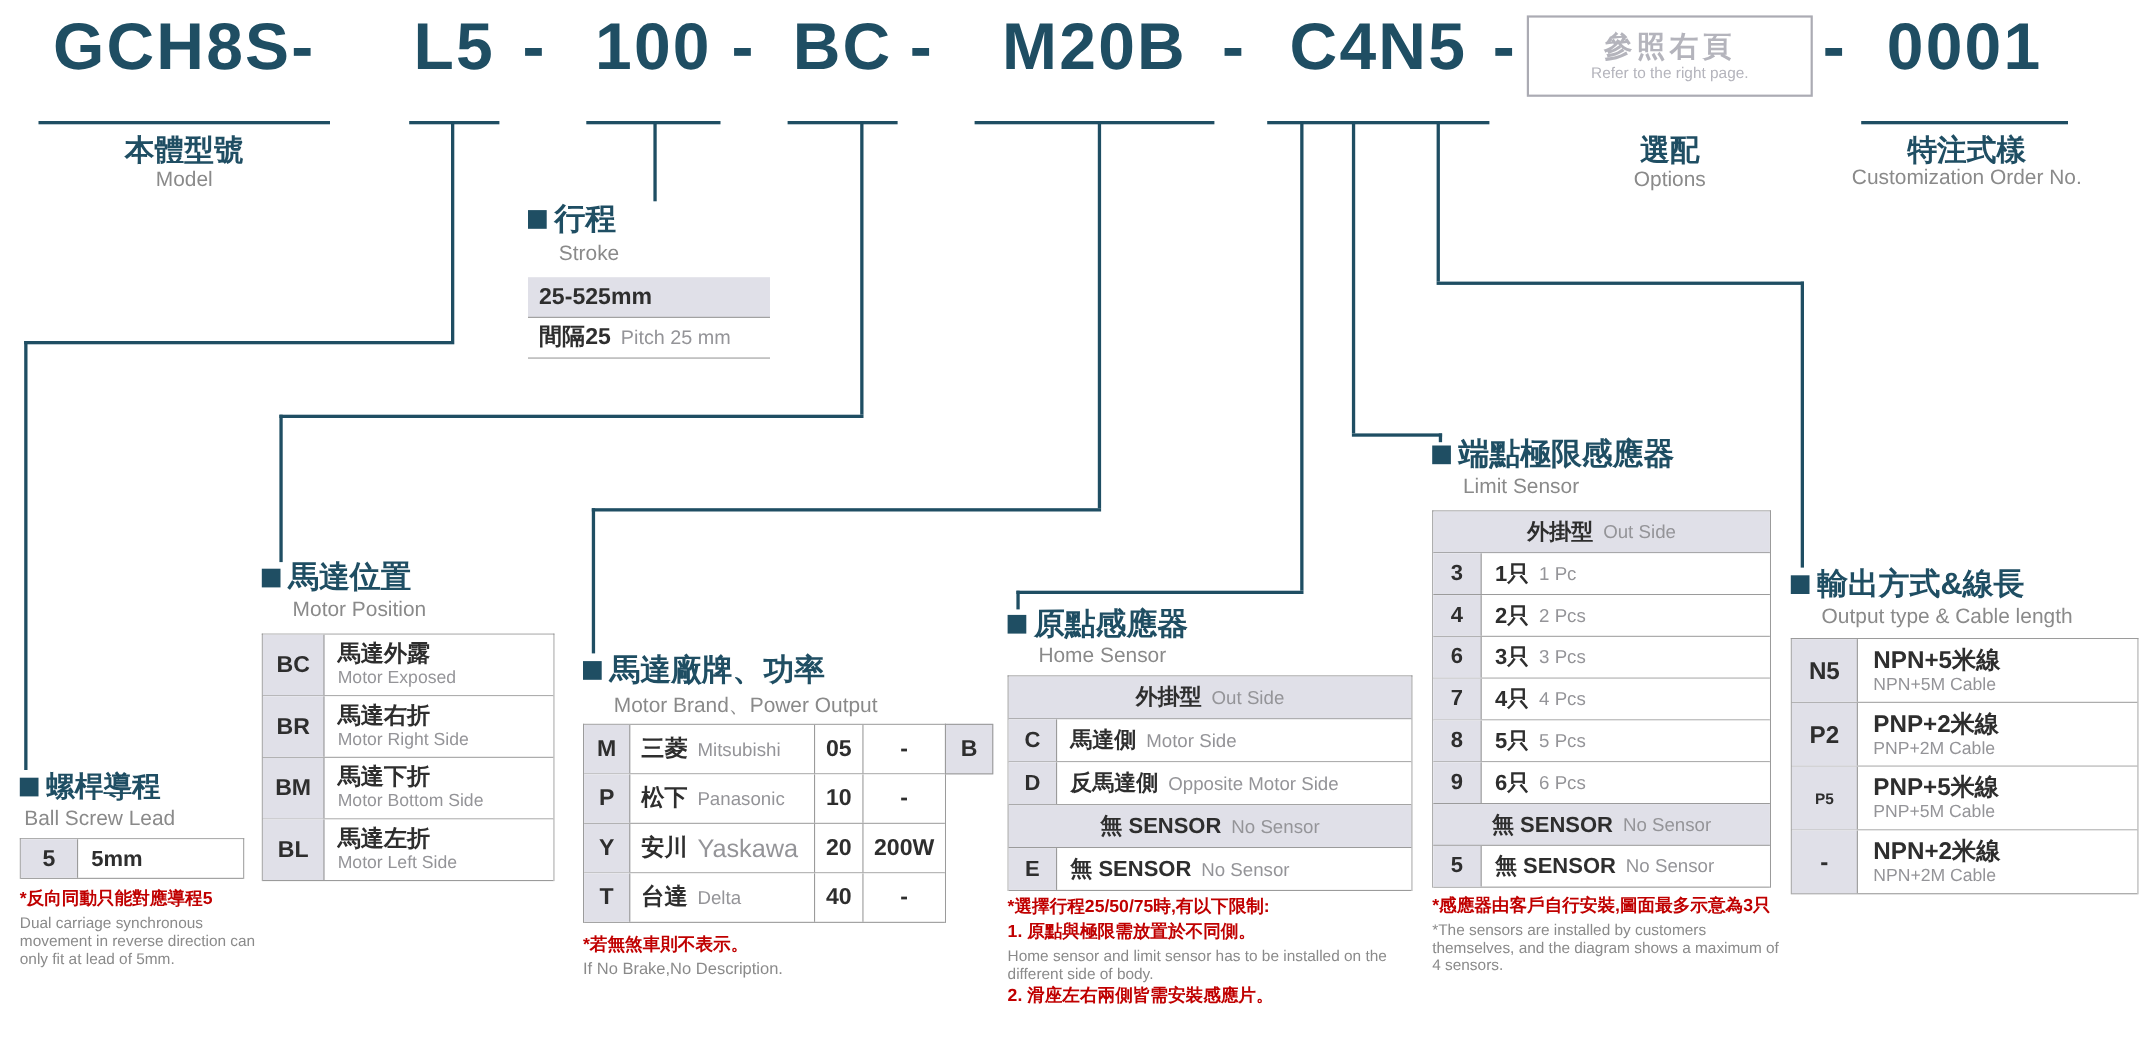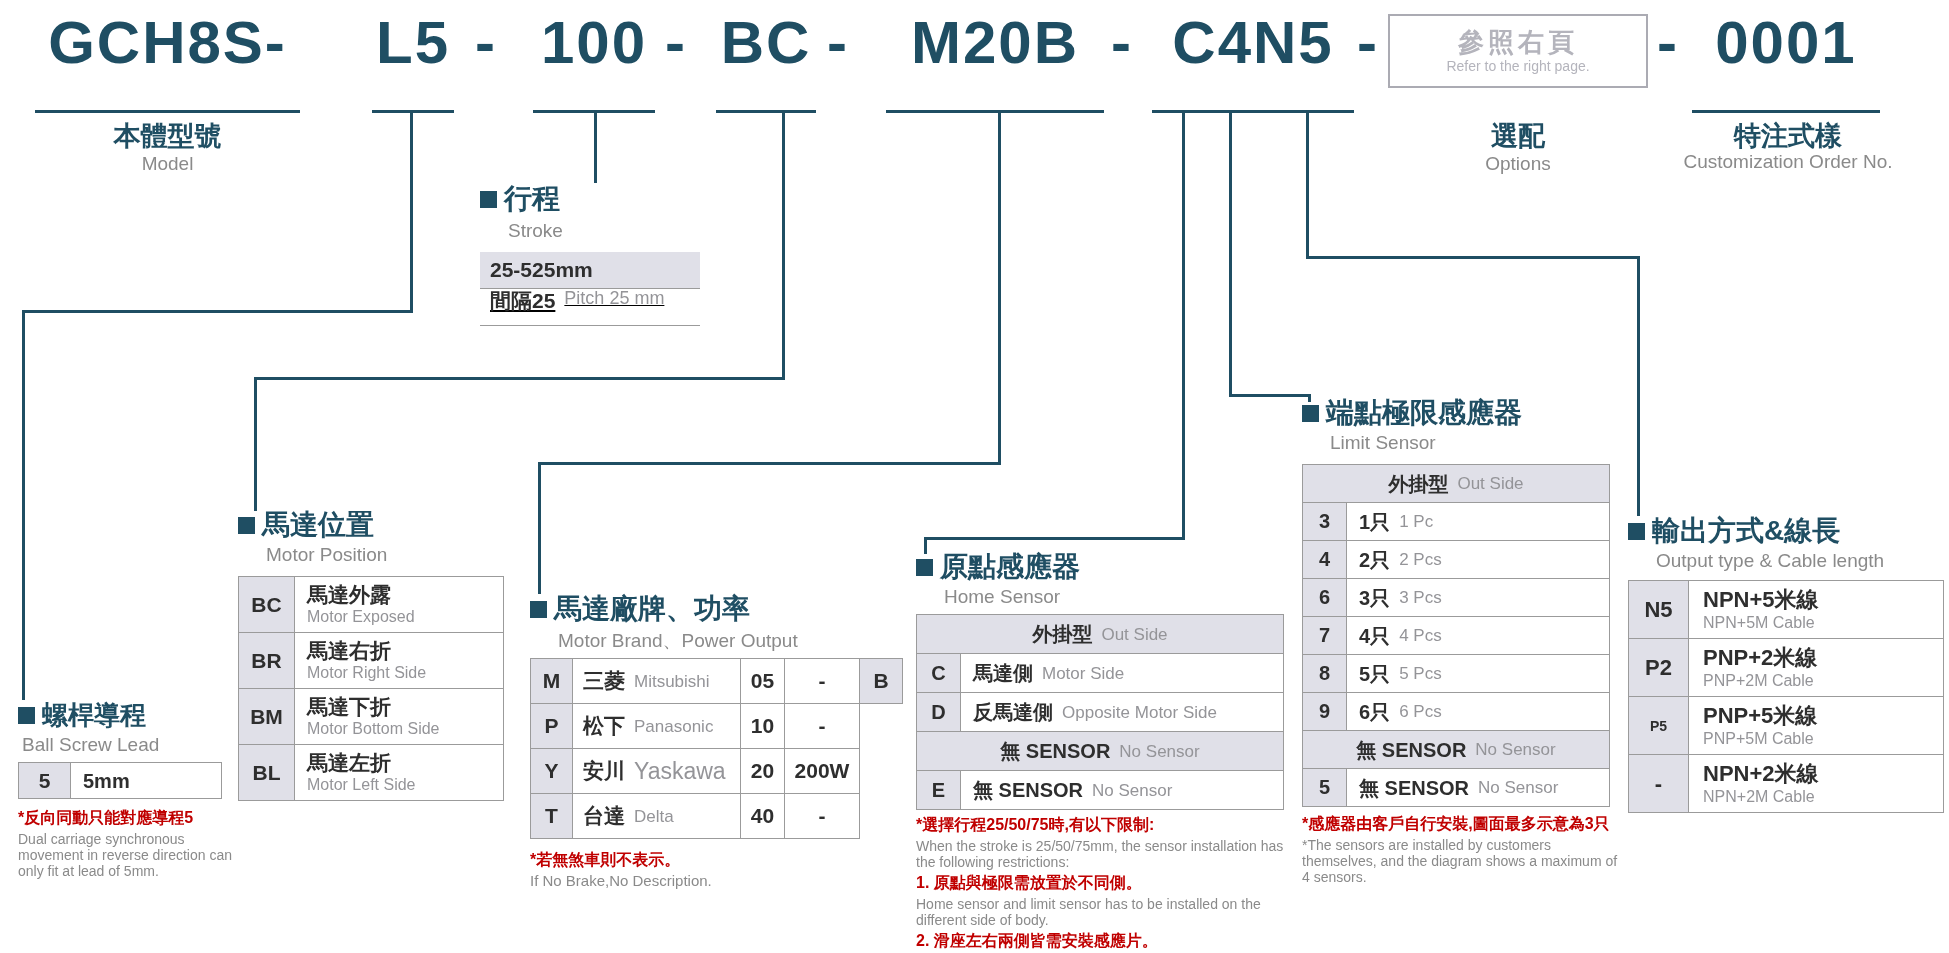--- a/index.html
+++ b/index.html
@@ -42,21 +42,21 @@
   .desc-col{display:flex;flex-direction:column;justify-content:center;padding-left:12px;flex:1 1 auto;min-width:0;}
   .desc-inline{display:flex;align-items:center;gap:9px;padding-left:12px;flex:1 1 auto;min-width:0;white-space:nowrap;}
   .cellc{display:flex;align-items:center;justify-content:center;font-weight:bold;font-size:21px;color:var(--dark);}
   .zh{font-weight:bold;color:var(--dark);font-size:21px;line-height:24px;white-space:nowrap;}
   .en{color:#949498;font-size:16px;line-height:19px;white-space:nowrap;}
   .hdr{background:var(--cellbg);justify-content:center;align-items:center;gap:9px;}
 
   .stroke-tbl{position:absolute;}
   .stroke-r1{height:37px;background:var(--cellbg);border-bottom:1px solid var(--border);
     display:flex;align-items:center;padding-left:10px;}
-  .stroke-r2{height:37px;border-bottom:1px solid var(--border);display:flex;gap:9px;padding-left:10px;text-decoration:underline;}
+  .stroke-r2{height:37px;border-bottom:1px solid var(--border);display:flex;align-items:center;gap:9px;padding-left:10px;}
 
   .note-red{color:var(--red);font-weight:bold;font-size:16px;line-height:20px;}
   .note-gray{color:var(--gray);font-size:14px;line-height:16px;}
   .notes{position:absolute;}
   .notes p{margin:0 0 3px 0;}
   .ind{margin-left:16px;}
 </style>
 </head>
 <body>
 
@@ -272,21 +272,20 @@
     <div class="trow" style="height:39px">
       <div class="code-cell" style="width:44px;font-size:20px">E</div>
       <div class="desc-inline">
         <span class="zh" style="font-size:20px">無 SENSOR</span>
         <span class="en" style="font-size:17px">No Sensor</span>
       </div>
     </div>
   </div>
   <div class="notes" style="left:916px;top:815px;width:384px">
     <p class="note-red">*選擇行程25/50/75時,有以下限制:</p>
-    <p class="note-gray ind">When the stroke is 25/50/75mm, the sensor installation has the following restrictions:</p>
     <p class="note-red">1. 原點與極限需放置於不同側。</p>
     <p class="note-gray ind">Home sensor and limit sensor has to be installed on the different side of body.</p>
     <p class="note-red">2. 滑座左右兩側皆需安裝感應片。</p>
 
   </div>
 
   <div class="sec-title" style="left:1302px;top:394px">
     <span class="sq"></span>
     <span>端點極限感應器</span>
   </div>

